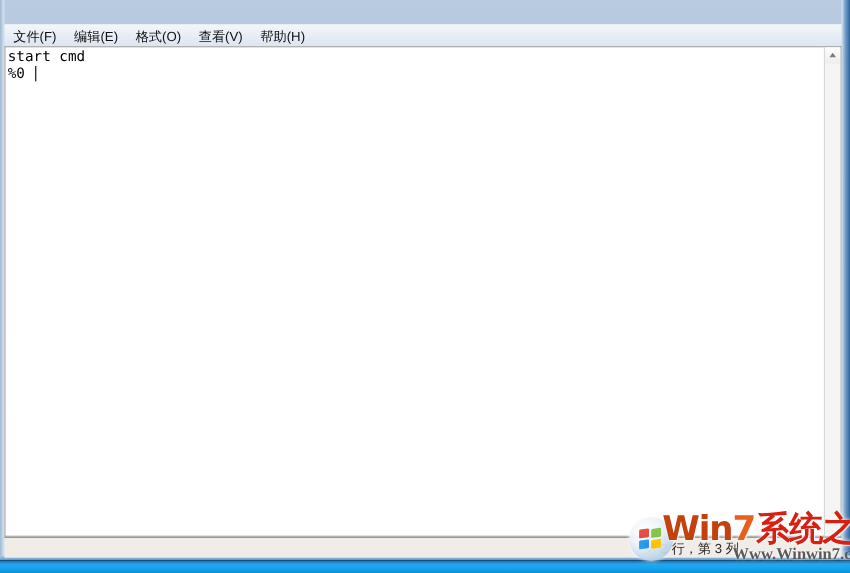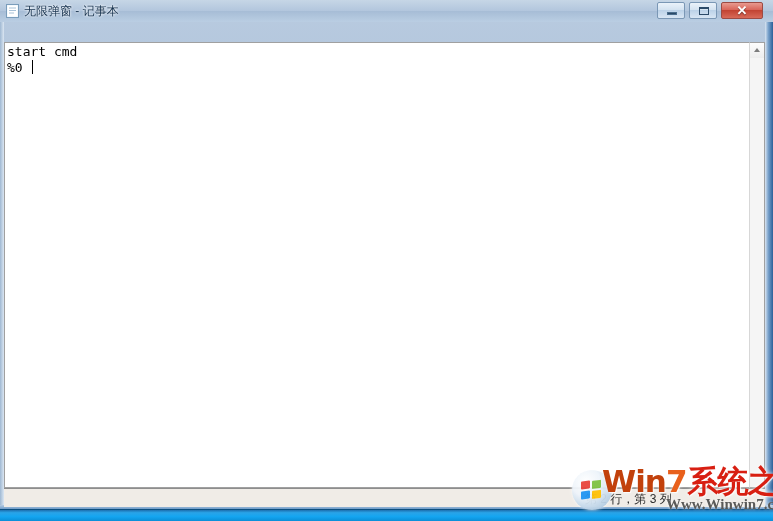--- a/index.html
+++ b/index.html
@@ -302,45 +302,28 @@
 <body>
 
 <div id="desktop">
 
   <div id="window">
 
     <div class="frame-edge-left"></div>
     <div class="frame-edge-right"></div>
     <div class="frame-edge-bottom"></div>
 
-    <div id="titlebar">
-
-      <svg id="title-icon" viewBox="0 0 13 14">
-        <rect x="0.5" y="0.5" width="12" height="13" fill="#e8f2fb" stroke="#7a9dbb" stroke-width="1"></rect>
-        <rect x="1.5" y="1.5" width="10" height="11" fill="#ffffff"></rect>
-        <line x1="3" y1="4" x2="10" y2="4" stroke="#a8c2d8" stroke-width="1"></line>
-        <line x1="3" y1="6.5" x2="10" y2="6.5" stroke="#a8c2d8" stroke-width="1"></line>
-        <line x1="3" y1="9" x2="8" y2="9" stroke="#a8c2d8" stroke-width="1"></line>
-      </svg>
-
-      <div id="title-text">无限弹窗 - 记事本</div>
-
-      <div class="winbtn" id="btn-min">
-        <span class="glyph-min"></span>
-      </div>
-
-      <div class="winbtn" id="btn-max">
-        <span class="glyph-max"></span>
-      </div>
-
-      <div class="winbtn" id="btn-close">
-        <span class="glyph-close">✕</span>
-      </div>
+
+    <div id="menubar">
+      <div class="menu-item">文件(F)</div>
+      <div class="menu-item">编辑(E)</div>
+      <div class="menu-item">格式(O)</div>
+      <div class="menu-item">查看(V)</div>
+      <div class="menu-item">帮助(H)</div>
     </div>
-
 
     <div id="client">
 
       <div id="edit-border">
         <div id="textarea">start cmd
 %0</div>
         <div id="caret"></div>
       </div>
 
       <div id="scrollbar">

